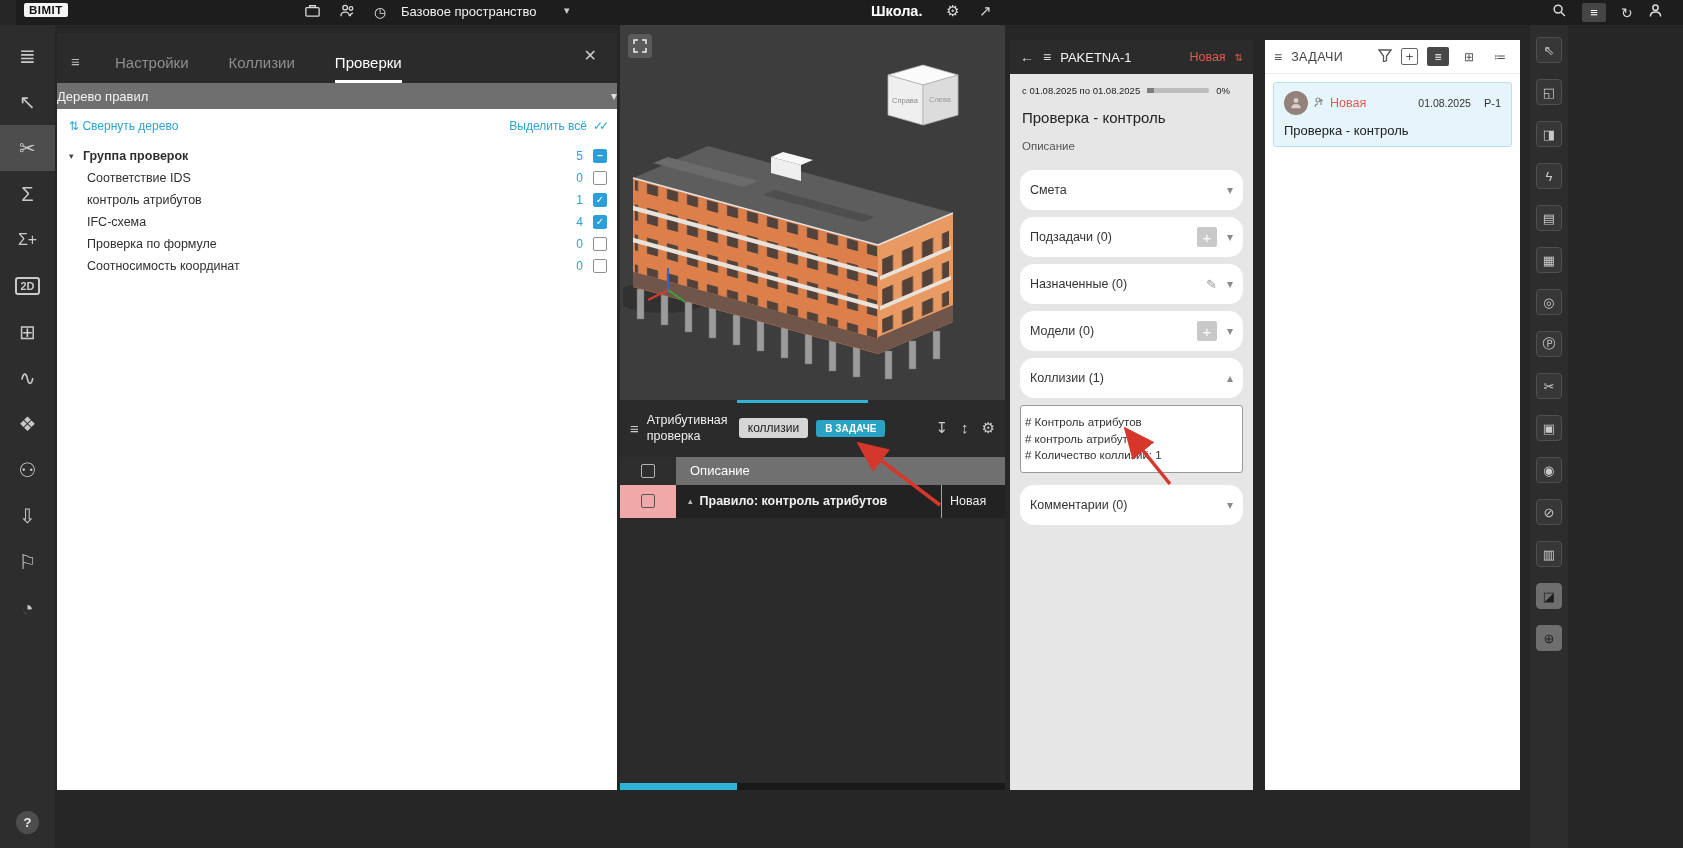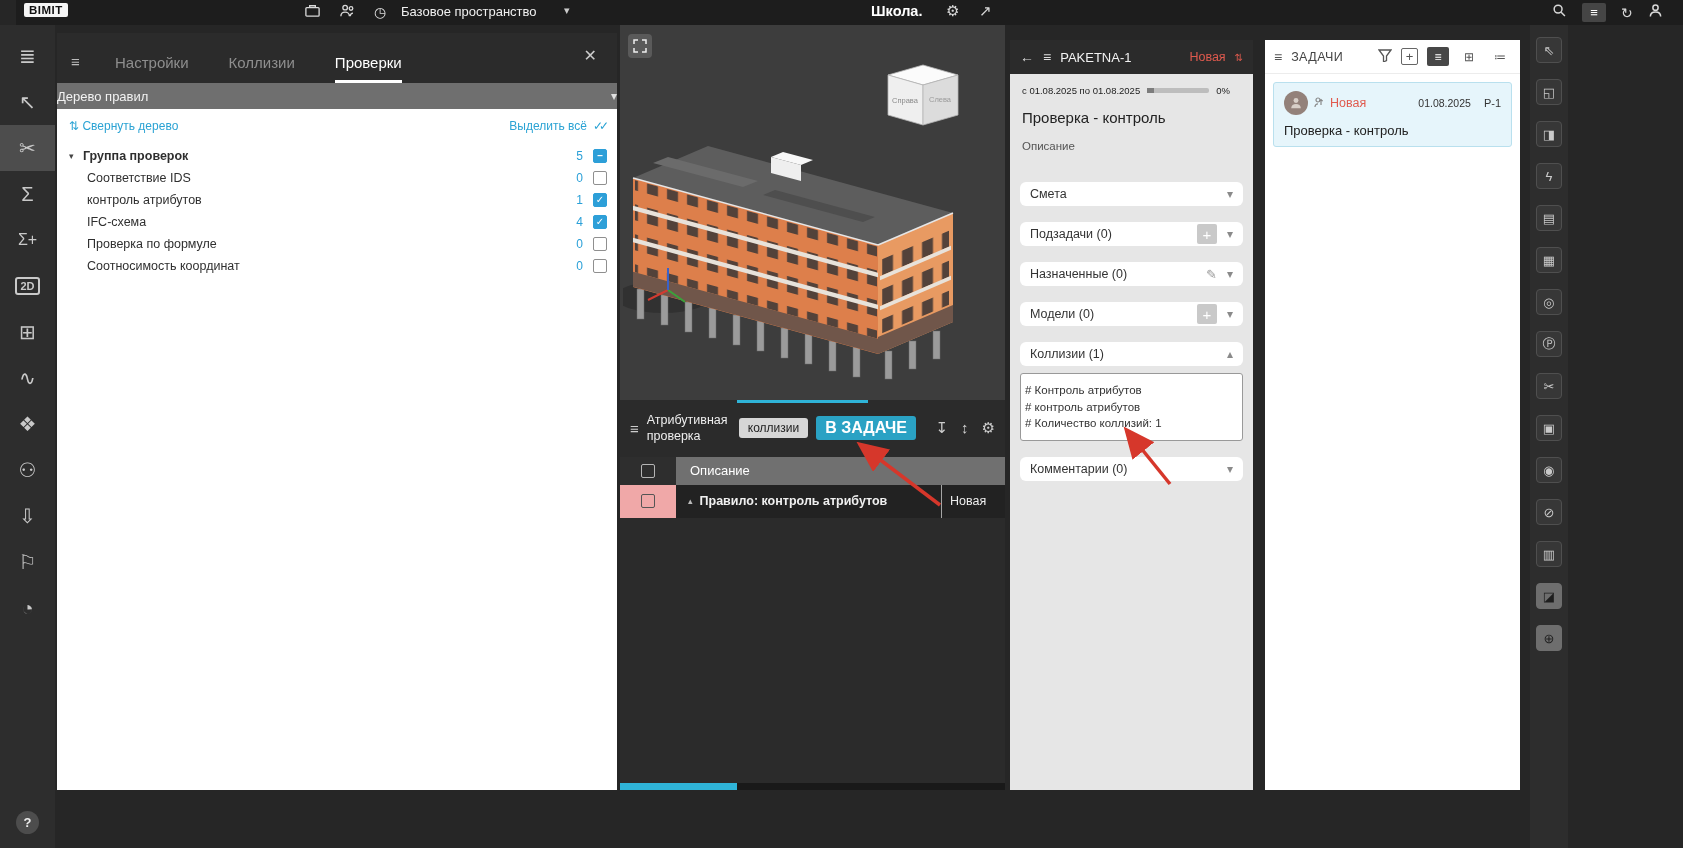--- a/index.html
+++ b/index.html
@@ -60,21 +60,21 @@
   .vp-full{position:absolute;left:8px;top:9px;width:24px;height:24px;background:#5a5a5a;border-radius:4px;display:flex;align-items:center;justify-content:center;z-index:3}
   .model-svg{position:absolute;left:3px;top:20px}
 
   
   .check-panel{position:absolute;left:0;top:375px;width:385px;height:390px;background:#2b2b2b;z-index:4}
   .cp-indicator{position:absolute;top:0;left:117px;width:131px;height:3px;background:#2fb4d8}
   .cp-head{display:flex;align-items:center;gap:8px;padding:12px 6px 8px 10px}
   .cp-menu{color:#ccc;font-size:15px}
   .cp-title{font-size:12.5px;color:#eee;line-height:1.3;width:84px}
   .btn-gray{background:#d6d6d6;color:#222;font-size:12px;padding:3px 9px;border-radius:3px;white-space:nowrap}
-  .btn-teal{background:#2aa2c4;color:#fff;font-size:16px;font-weight:bold;padding:3px 9px;border-radius:3px;white-space:nowrap}
+  .btn-teal{background:#2aa2c4;color:#fff;font-size:10px;font-weight:bold;padding:3px 9px;border-radius:3px;white-space:nowrap}
   .cp-tools{display:flex;gap:13px;margin-left:auto;color:#ccc;font-size:15px;padding-right:4px}
   .cp-thead{display:flex;height:28px;margin-top:4px}
   .cp-th-check{width:56px;background:#2e2e2e;display:flex;align-items:center;justify-content:center}
   .cp-th-rule{flex:1;background:#707070;color:#fff;font-size:13px;display:flex;align-items:center;padding-left:14px}
   .cp-row{display:flex;height:33px}
   .cp-td-check{width:56px;background:#f0a8a8;display:flex;align-items:center;justify-content:center}
   .cp-td-main{flex:1;background:#222;color:#f0f0f0;font-size:12.5px;font-weight:bold;display:flex;align-items:center;gap:7px;padding-left:12px}
   .cp-td-main .rcaret{font-size:9px;color:#bbb;font-weight:normal}
   .cp-td-val{width:64px;background:#222;color:#eee;font-size:12.5px;display:flex;align-items:center;padding-left:8px;border-left:1px solid #a5a5a5;overflow:hidden}
   .cp-scroll{position:absolute;bottom:0;left:0;right:0;height:7px;background:#191919}
@@ -87,21 +87,21 @@
   .tp-menu{font-size:14px}
   .tp-code{font-size:13px;color:#f2f2f2}
   .tp-status{margin-left:auto;color:#e05a4e;font-size:12.5px}
   .tp-sort{color:#e05a4e;font-size:10px}
   .tp-body{position:relative;flex:1}
   .tp-progressrow{display:flex;align-items:center;gap:7px;padding:11px 12px 4px;font-size:9.5px;color:#222;white-space:nowrap}
   .tp-track{width:62px;height:5px;background:#bdbdbd;border-radius:2px;position:relative;flex:none}
   .tp-tick{position:absolute;left:0;top:0;width:7px;height:5px;background:#7d7d7d}
   .tp-title{padding:9px 12px 2px;font-size:15px;color:#222}
   .tp-desc{padding:12px 12px 14px;font-size:11.5px;color:#555}
-  .sec{background:#fff;margin:16px 10px 7px;height:24px;border-radius:6px;display:flex;align-items:center;padding:0 10px;font-size:12.5px;color:#333}
+  .sec{background:#fff;margin:4px 10px 7px;height:40px;border-radius:14px;display:flex;align-items:center;padding:0 10px;font-size:12.5px;color:#333}
   .sec .chevg{margin-left:auto;color:#8a8a8a;font-size:12px}
   .sec .sec-btn{width:20px;height:20px;background:#c9c9c9;border-radius:2px;color:#fff;display:flex;align-items:center;justify-content:center;font-size:15px;margin-left:auto}
   .sec .pencil{margin-left:auto;color:#999;font-size:13px}
   .sec .chev2{margin-left:10px;color:#8a8a8a;font-size:12px}
   .collision-box{background:#fff;border:1px solid #999;border-radius:3px;margin:3px 10px 12px;padding:8px 4px;font-size:11.5px;color:#333;line-height:1.45}
   .msg-box{position:absolute;left:8px;right:8px;bottom:14px;height:94px;background:#fff;border:2px solid #5a5a5a;border-radius:4px;padding:8px 8px 26px}
   .msg-box textarea{width:100%;height:100%;border:none;resize:none;outline:none;font-family:"Liberation Sans",sans-serif;font-size:12.5px;color:#333;background:transparent}
   .msg-icons{position:absolute;left:9px;bottom:5px;display:flex;gap:9px;align-items:center}
   .msg-send{position:absolute;right:10px;bottom:4px;color:#6b7a85;font-size:14px}
 

